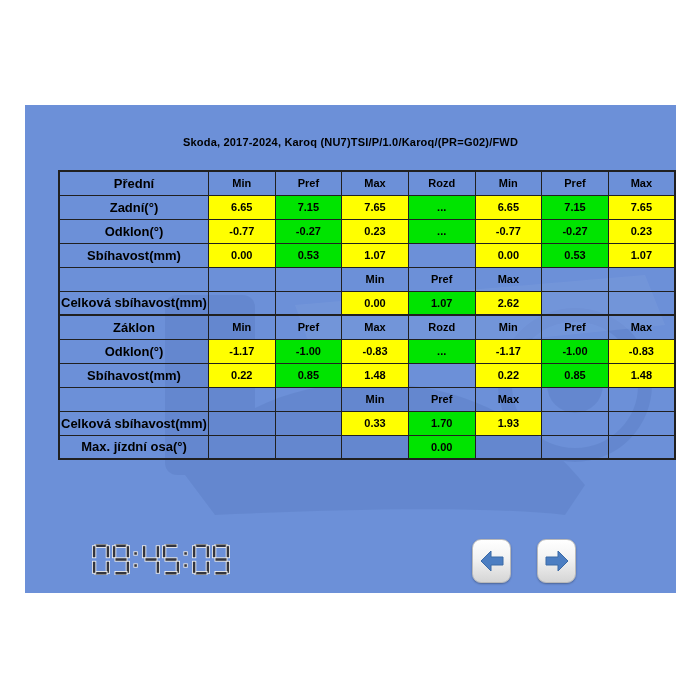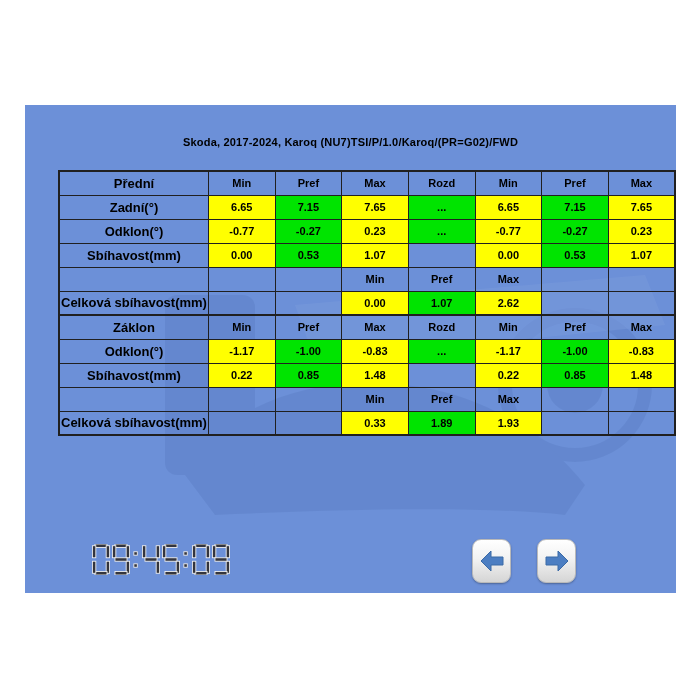--- a/index.html
+++ b/index.html
@@ -184,22 +184,32 @@
             <td class="bg-blue">Pref</td>
             <td class="bg-blue">Max</td>
             <td class="bg-blue"></td>
             <td class="bg-blue"></td>
           </tr>
           <tr>
             <td class="bg-blue">Celková sbíhavost(mm)</td>
             <td class="bg-blue"></td>
             <td class="bg-blue"></td>
             <td class="bg-yellow">0.33</td>
-            <td class="bg-green">1.89</td>
+            <td class="bg-green">1.70</td>
             <td class="bg-yellow">1.93</td>
+            <td class="bg-blue"></td>
+            <td class="bg-blue"></td>
+          </tr>
+          <tr>
+            <td class="bg-blue">Max. jízdní osa(°)</td>
+            <td class="bg-blue"></td>
+            <td class="bg-blue"></td>
+            <td class="bg-blue"></td>
+            <td class="bg-green">0.00</td>
+            <td class="bg-blue"></td>
             <td class="bg-blue"></td>
             <td class="bg-blue"></td>
           </tr>
         </tbody>
     </table>
 
     <div class="clock" title="09:45:09">
         <svg width="18" height="31" viewBox="0 0 20 36">
           <rect x="3" y="0" width="14" height="4" fill="#34353d" stroke="#f4f4f4" stroke-width="1"></rect>
           <rect x="16" y="2" width="4" height="14" fill="#34353d" stroke="#f4f4f4" stroke-width="1"></rect>

